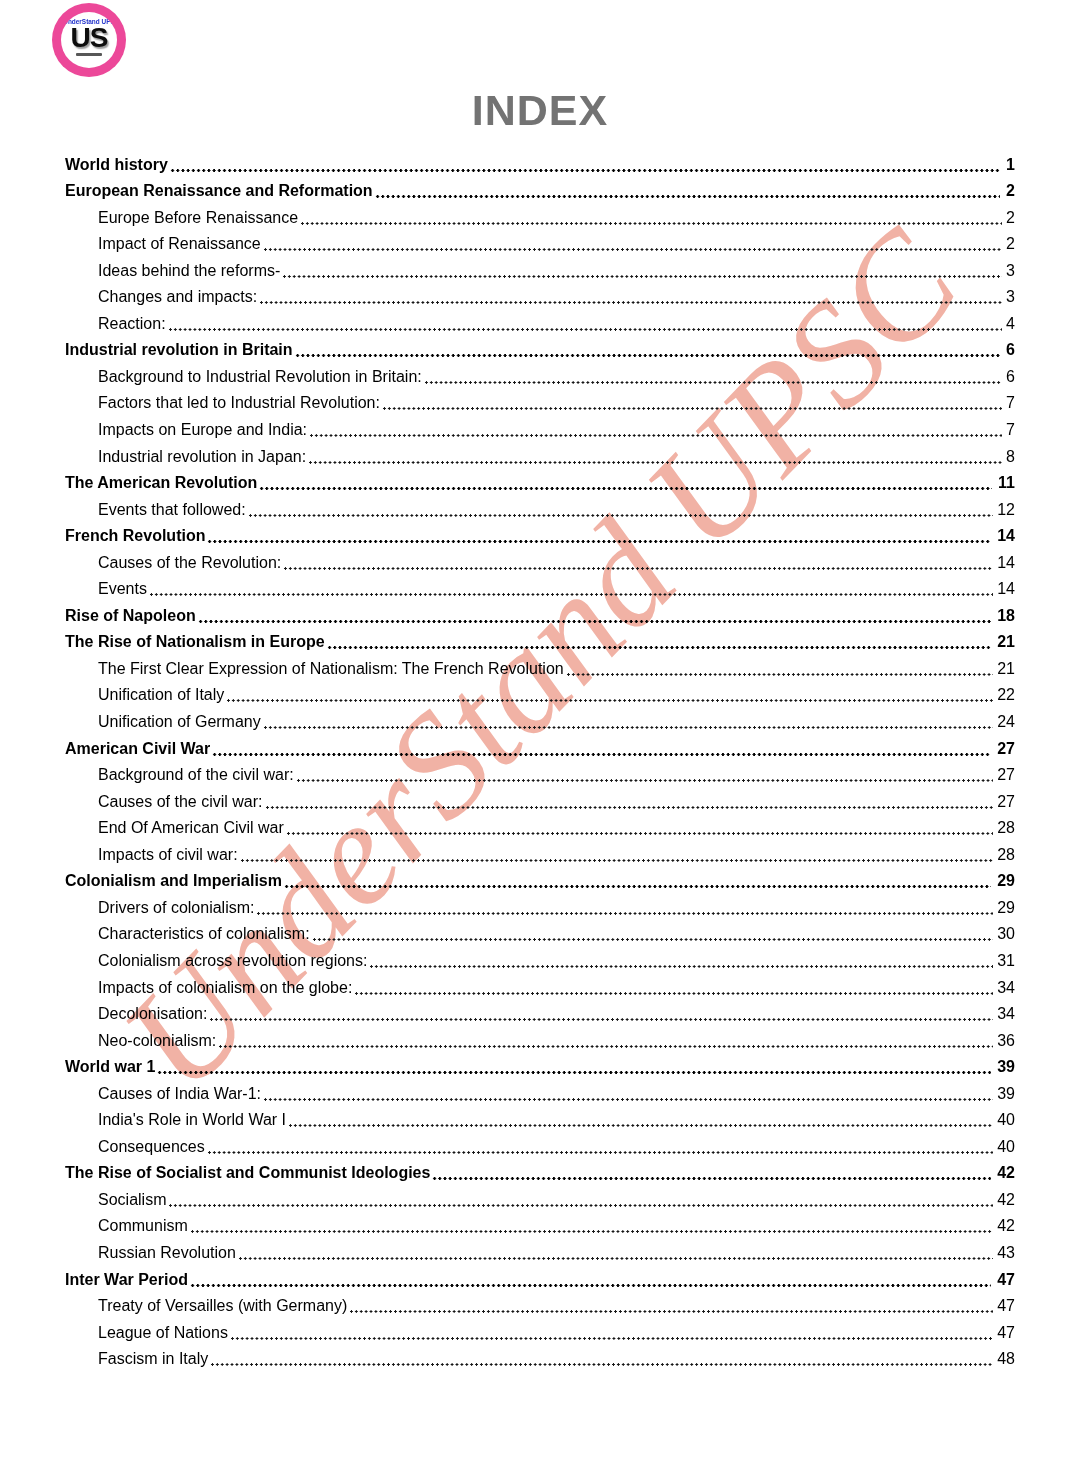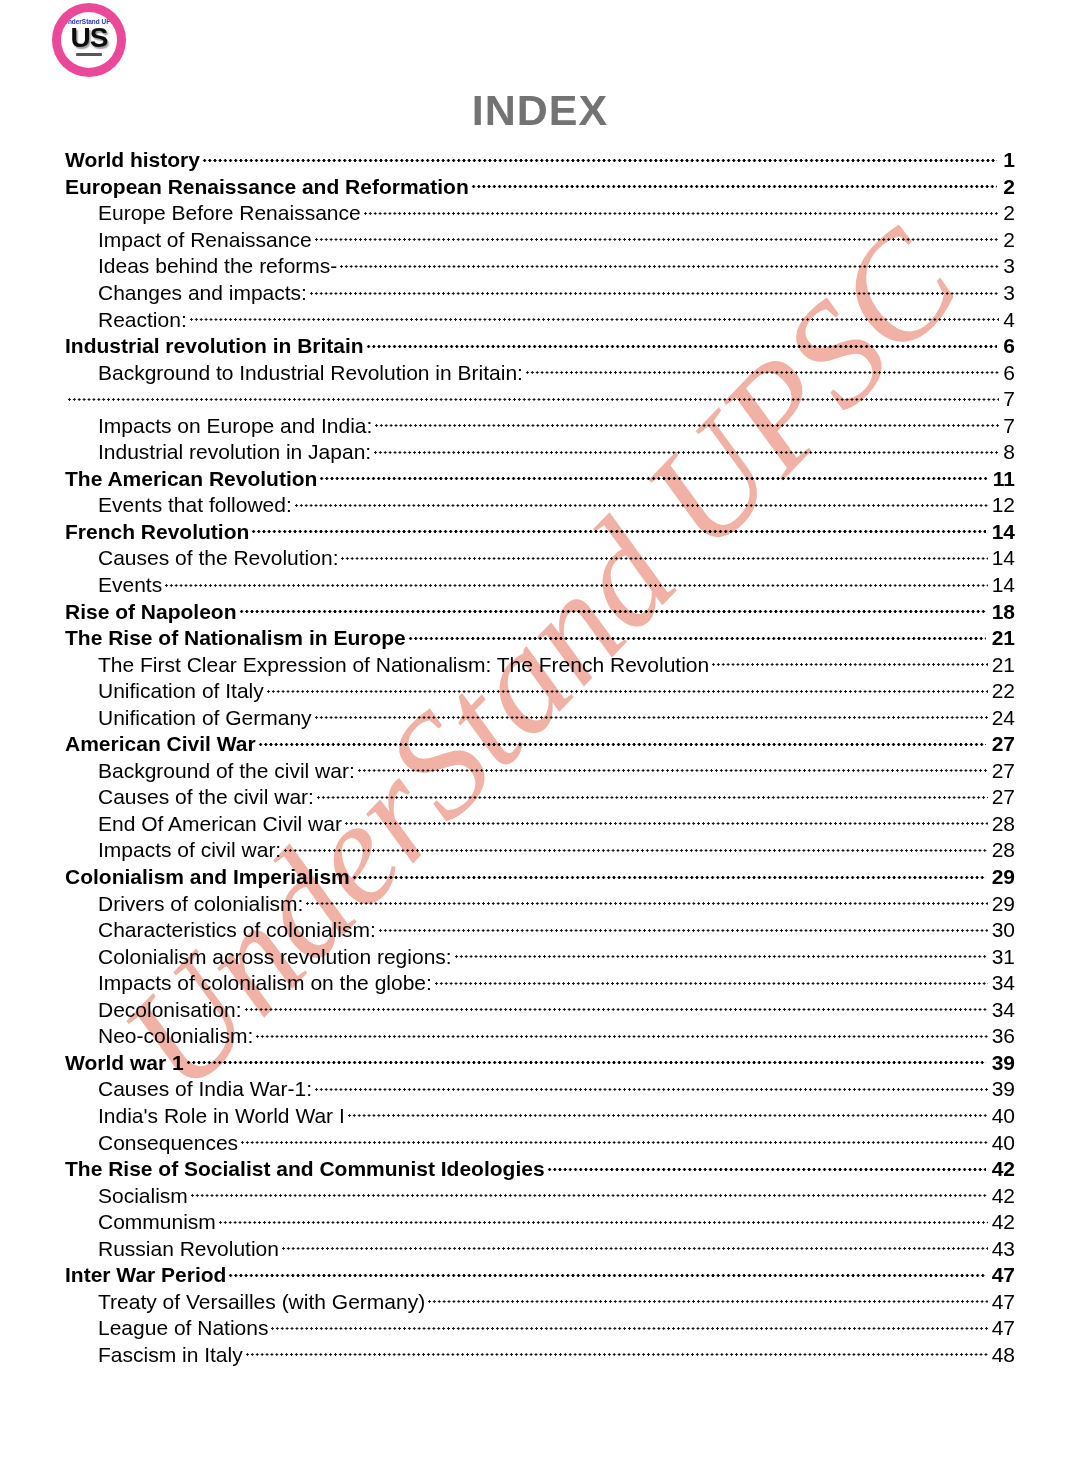--- a/index.html
+++ b/index.html
@@ -97,23 +97,23 @@
   
   .toc {
     position: absolute;
     left: 65px;
     top: 147px;
     width: 950px;
     z-index: 2;
   }
   .row {
     display: flex;
-    align-items: center;
+    align-items: flex-end;
     height: 26.55px;
-    font-size: 21px;
+    font-size: 16px;
     white-space: nowrap;
   }
   .row .label {
     flex: 0 0 auto;
   }
   .row.sub .label {
     padding-left: 33px;
   }
   .row.b .label {
     font-weight: bold;
@@ -196,20 +196,21 @@
       <span class="label">Industrial revolution in Britain</span>
       <span class="dots"></span>
       <span class="page">6</span>
     </div>
     <div class="row sub">
       <span class="label">Background to Industrial Revolution in Britain:</span>
       <span class="dots"></span>
       <span class="page">6</span>
     </div>
     <div class="row sub">
+      <span class="label">Factors that led to Industrial Revolution:</span>
       <span class="dots"></span>
       <span class="page">7</span>
     </div>
     <div class="row sub">
       <span class="label">Impacts on Europe and India:</span>
       <span class="dots"></span>
       <span class="page">7</span>
     </div>
     <div class="row sub">
       <span class="label">Industrial revolution in Japan:</span>

